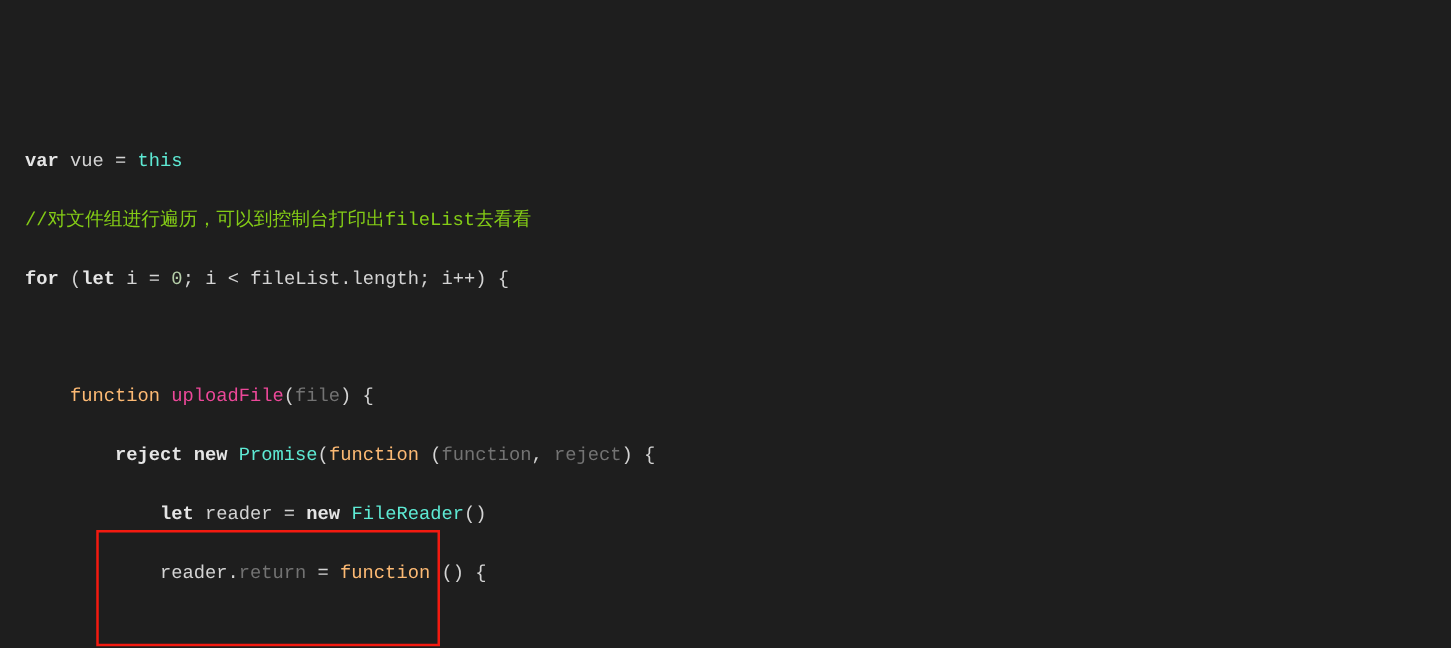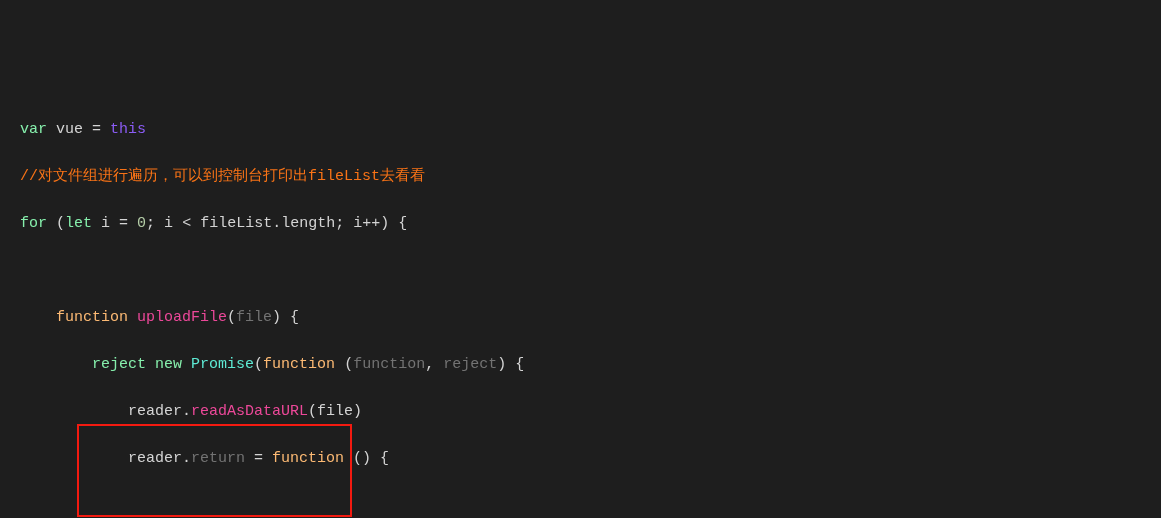--- a/index.html
+++ b/index.html
@@ -9,29 +9,29 @@
     font-size: 15px;
     line-height: 23.55px;
     color: #d4d4d4;
     white-space: pre;
     overflow: hidden;
     width: 1161px;
     height: 518px;
   }
   .code-container { position: relative; padding-left: 20px; }
   .line { height: 23.55px; }
-  .k  { color: #86efac; }     
+  .k  { color: #e5e5e5; font-weight: bold; }     
   .kw { color: #fdba74; }     
   .fn { color: #ec4899; }     
   .cls { color: #5eead4; }    
   .var { color: #737373; }    
   .op  { color: #d4d4d4; }    
   .num { color: #b5cea8; }
-  .cmt { color: #f97316; }
-  .thisc { color: #8b5cf6; }
+  .cmt { color: #84cc16; }
+  .thisc { color: #5eead4; }
   .hi-box {
     position: absolute;
     border: 2px solid #f31a10;
     left: 77px;
     top: 330px;
     width: 275px;
     height: 93px;
     pointer-events: none;
   }
 </style>
@@ -40,21 +40,21 @@
 
 
 
 <div class="code-container">
 <div class="line"><span class="k">var</span><span> vue </span><span class="op">=</span><span> </span><span class="thisc">this</span></div>
 <div class="line"><span class="cmt">//对文件组进行遍历，可以到控制台打印出fileList去看看</span></div>
 <div class="line"><span class="k">for</span><span> (</span><span class="k">let</span><span> i </span><span class="op">=</span><span> </span><span class="num">0</span><span>; i </span><span class="op">&lt;</span><span> fileList.length; i</span><span class="op">++</span><span>) {</span></div>
 <div class="line"><span></span></div>
 <div class="line"><span>    </span><span class="kw">function</span><span> </span><span class="fn">uploadFile</span><span>(</span><span class="var">file</span><span>) {</span></div>
 <div class="line"><span>        </span><span class="k">reject</span><span> </span><span class="k">new</span><span> </span><span class="cls">Promise</span><span>(</span><span class="kw">function</span><span> (</span><span class="var">function</span><span>, </span><span class="var">reject</span><span>) {</span></div>
-<div class="line"><span>            reader.</span><span class="fn">readAsDataURL</span><span>(file)</span></div>
+<div class="line"><span>            </span><span class="k">let</span><span> reader </span><span class="op">=</span><span> </span><span class="k">new</span><span> </span><span class="cls">FileReader</span><span>()</span></div>
 <div class="line"><span>            reader.</span><span class="var">return</span><span> </span><span class="op">=</span><span> </span><span class="kw">function</span><span> () {</span></div>
 
 
 
 
 
 
 
 
 

